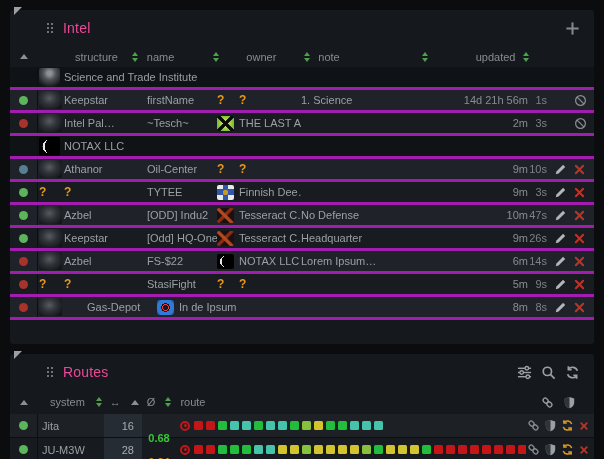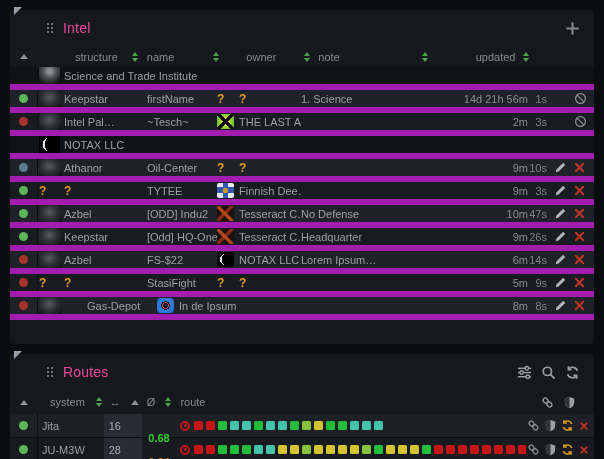--- a/index.html
+++ b/index.html
@@ -38,21 +38,21 @@
   .thead .hcell { white-space:nowrap; }
   .arrow-up-gray { width:0; height:0; border-left:4px solid transparent; border-right:4px solid transparent; border-bottom:5px solid #8b9095; }
   .sort-pair { display:inline-flex; flex-direction:column; gap:2px; }
   .sort-pair i { display:block; width:0; height:0; border-left:3.5px solid transparent; border-right:3.5px solid transparent; }
   .sort-pair .su { border-bottom:4px solid #4da14d; }
   .sort-pair .sd { border-top:4px solid #4da14d; }
 
   #intel-head { padding:0; }
   #intel-head > * { flex:none; }
 
-  .irow { display:flex; align-items:flex-end; height:23px; border-bottom:6px solid #a21caf; cursor:pointer; }
+  .irow { display:flex; align-items:flex-end; height:23px; border-bottom:3px solid #a21caf; cursor:pointer; }
   .irow.light { background:#1f2329; }
   .irow.dark  { background:#181b20; }
   .irow.group { background:#101316; color:#9b9fa3; }
   .cell { white-space:nowrap; overflow:hidden; display:flex; align-items:center; height:100%; }
   .c-dot    { flex:0 0 28px; justify-content:center; border-right:1px solid #0c0e10; }
   .c-img    { flex:0 0 26px; justify-content:flex-start; padding-left:1px; }
   .c-struct { flex:0 0 60px; }
   .c-name   { flex:0 0 70px;margin-left:23px; }
   .c-oicon  { flex:0 0 22px; }
   .c-owner  { flex:0 0 62px; }
@@ -89,21 +89,21 @@
   .aicon { width:14px; height:14px; display:inline-flex; align-items:center; justify-content:center; cursor:pointer; }
   .aicon svg { width:13px; height:13px; }
 
   
   #routes-head { height:24px;text-align:center; }
   .rrow { display:flex; align-items:center; height:24px; border-bottom:1px solid #0c0e10; cursor:pointer; }
   .rrow.light { background:#1d2126; }
   .rrow.dark  { background:#171a1f; }
   .r-dot    { flex:0 0 28px; justify-content:center; border-right:1px solid #0c0e10; }
   .r-system { flex:0 0 66px; padding-left:4px; }
-  .r-jumps  { flex:0 0 38px; background:#252c34; justify-content:flex-end; padding-right:21px; color:#a8adb2; }
+  .r-jumps  { flex:0 0 38px; background:#252c34; justify-content:flex-end; padding-right:8px; color:#a8adb2; }
   .r-avg    { flex:0 0 34px; justify-content:center; font-weight:bold;margin-top:24px; }
   .r-route  { flex:1; gap:3px; padding-left:4px; }
   .r-act    { flex:0 0 68px; justify-content:flex-start; gap:3px; }
   .sq { width:9px; height:9px; border-radius:1.5px; flex:none; }
   .origin { width:10px; height:10px; border:2px solid #c41616; border-radius:50%; position:relative; flex:none; margin-right:1px; }
   .origin::after { content:""; position:absolute; left:50%; top:50%; width:3px; height:3px; margin:-1.5px; border-radius:50%; background:#c41616; }
 </style>
 </head>
 <body>
 

